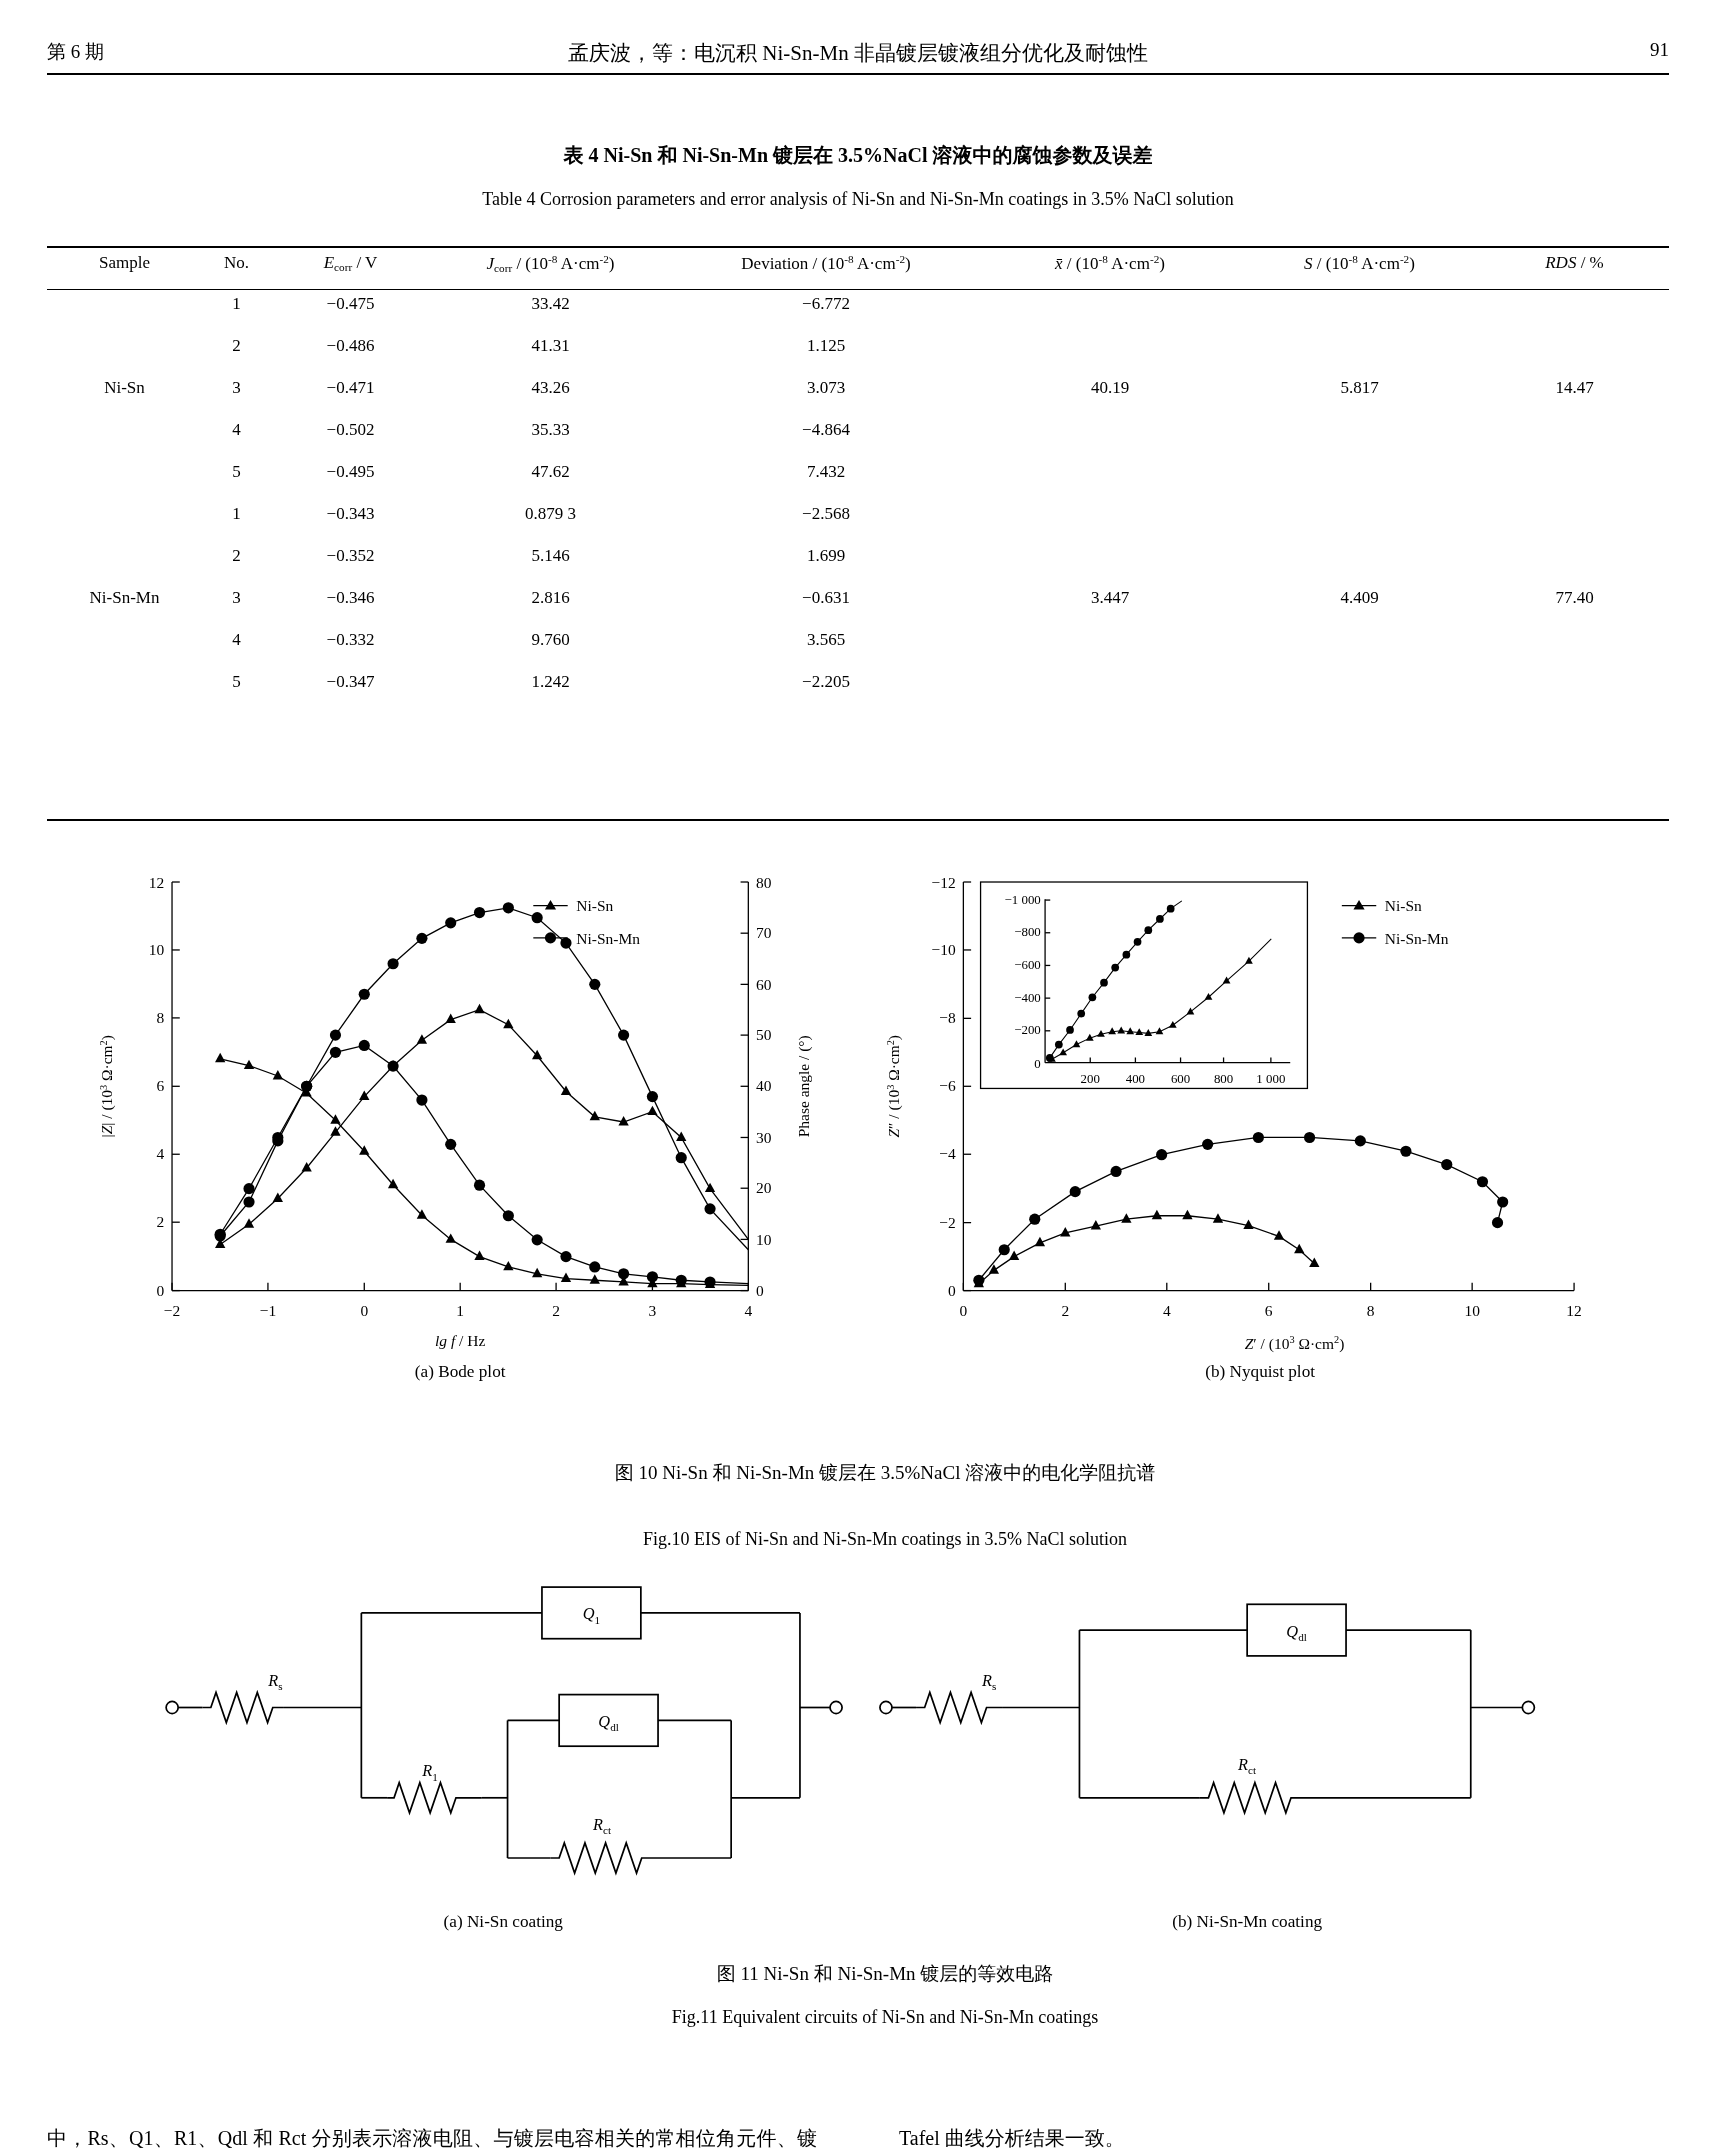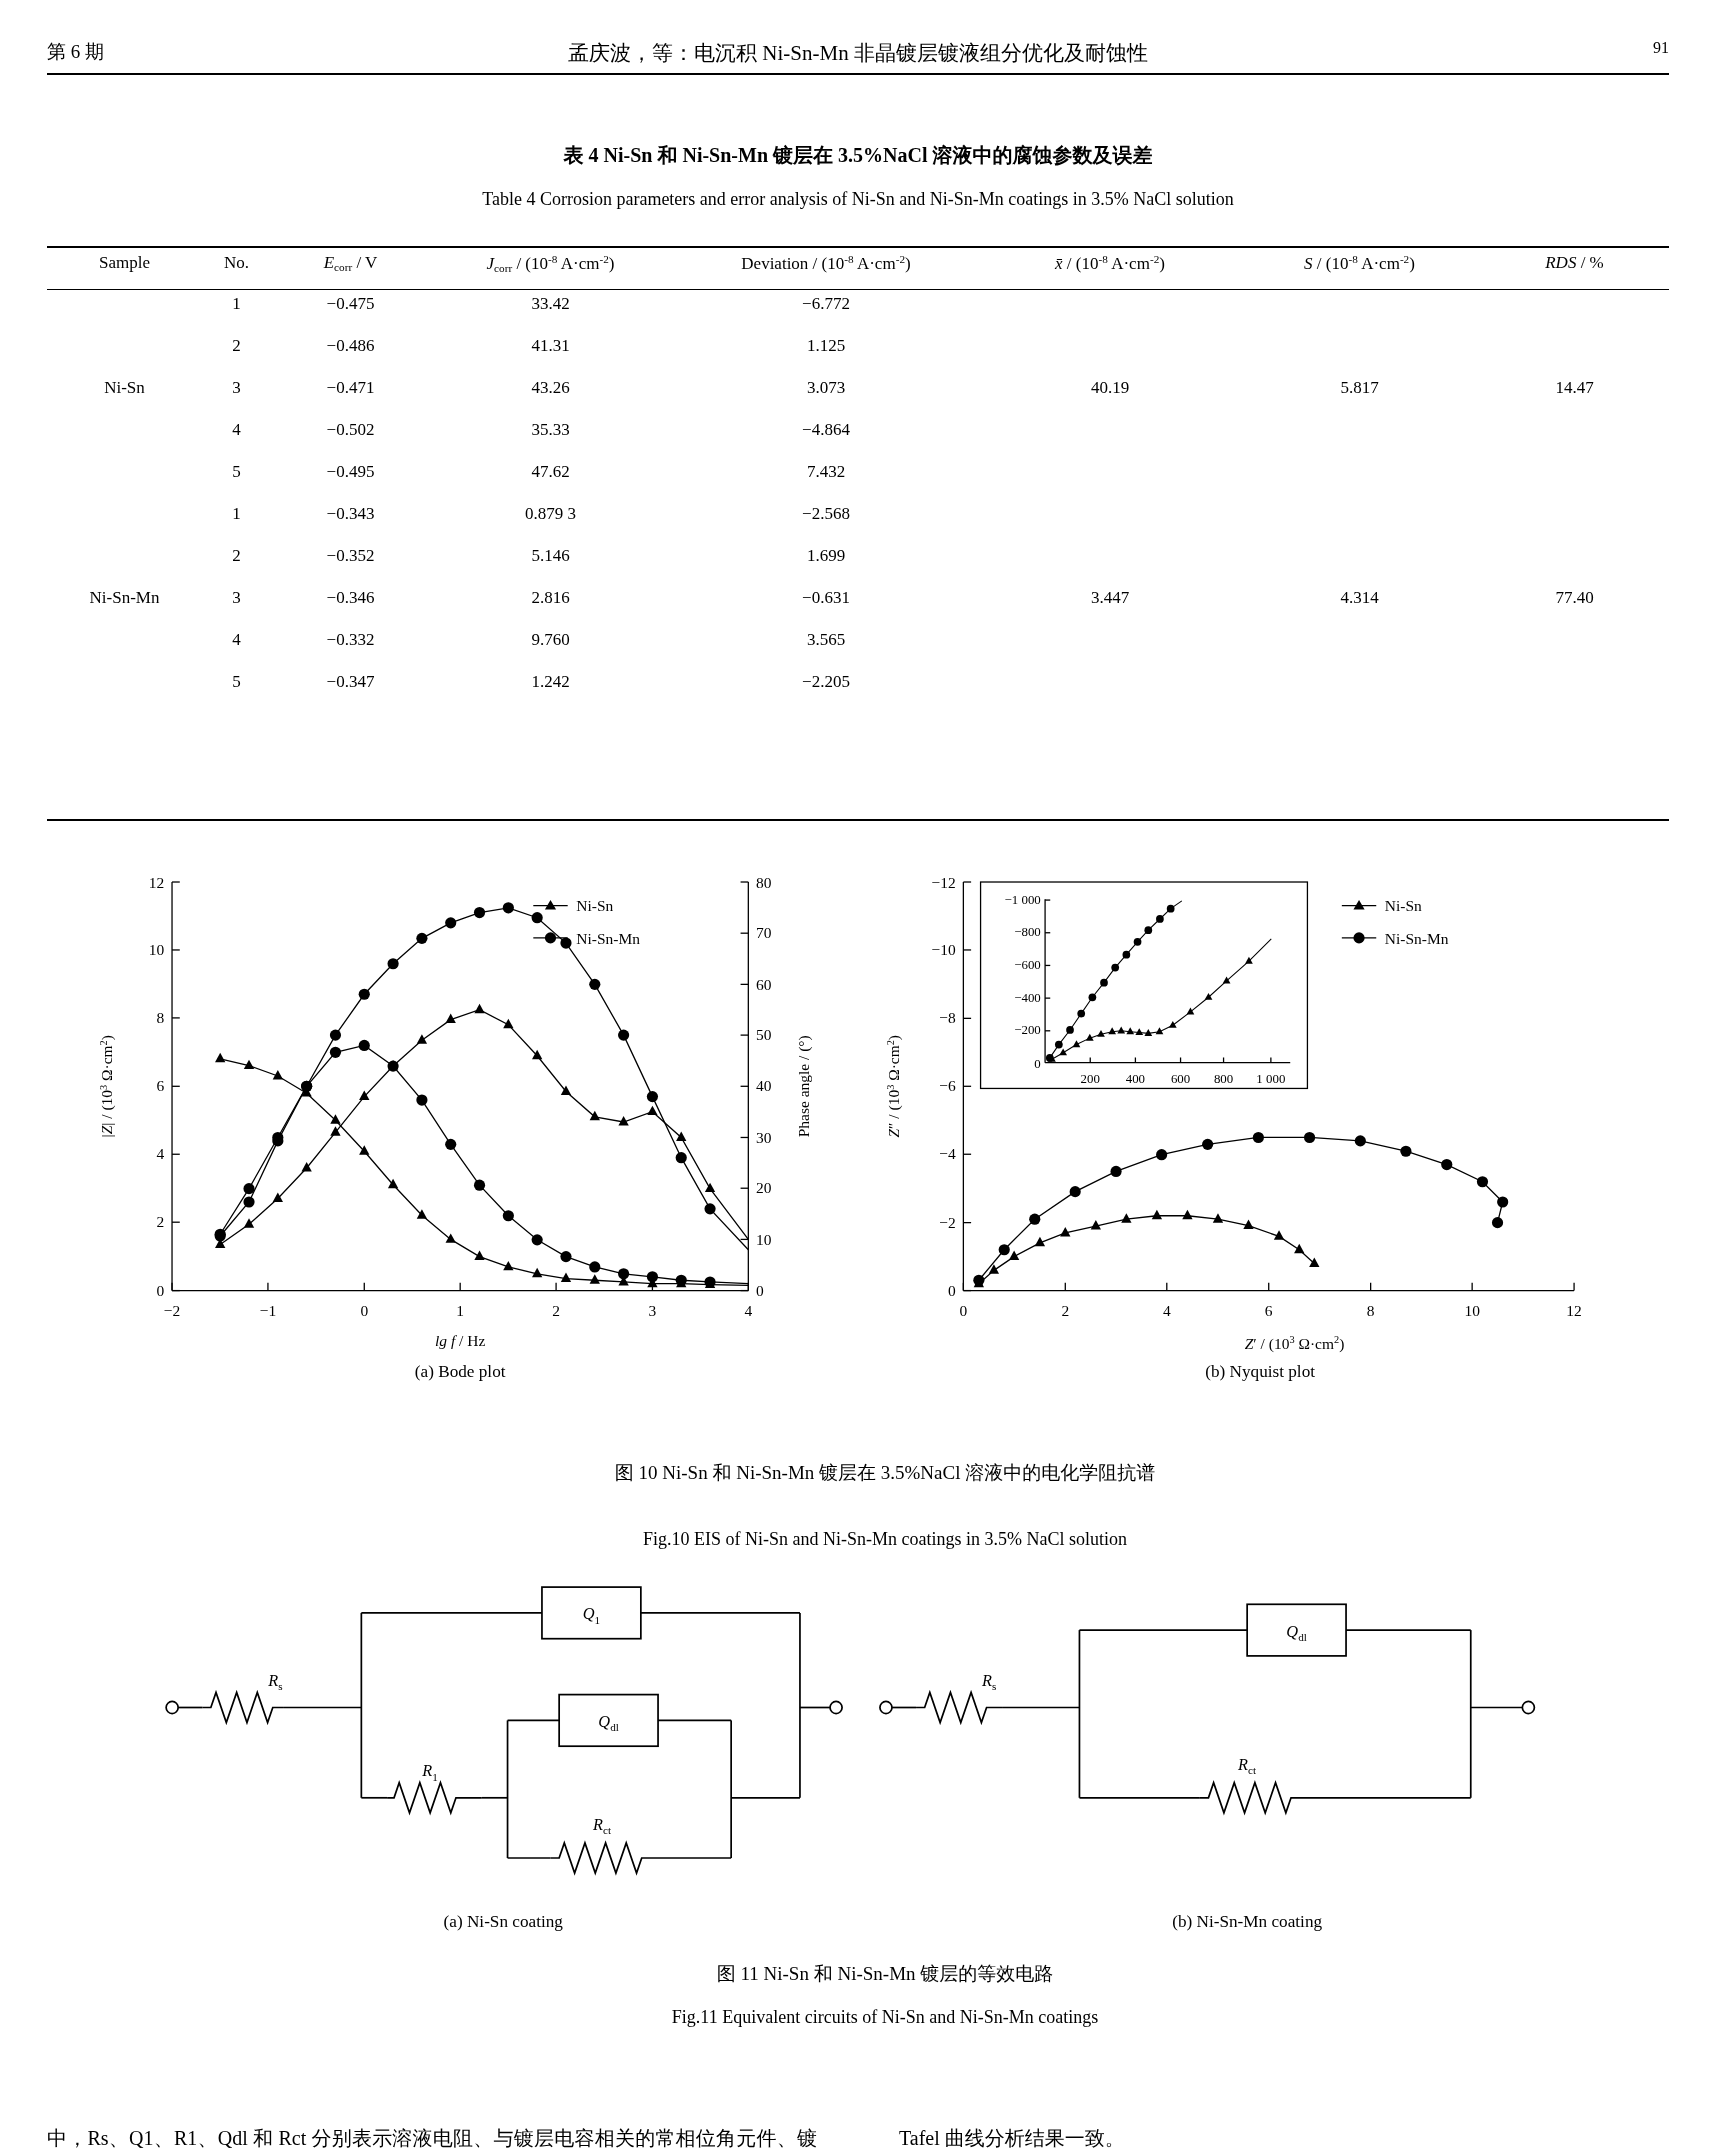--- a/index.html
+++ b/index.html
@@ -3,21 +3,21 @@
 <meta charset="utf-8">
 <style>
   html,body{margin:0;padding:0;background:#fff;}
   body{width:1716px;height:2611px;font-family:"Liberation Serif",serif;color:#000;}
   .page{position:relative;width:1716px;height:2611px;padding:0;box-sizing:border-box;}
 
   
   .header{position:absolute;top:30px;left:0;width:1716px;height:39px;}
   .header .hl{position:absolute;left:47px;top:8.6px;font-size:19px;}
   .header .hc{position:absolute;left:0;width:1716px;text-align:center;top:8.6px;font-size:21px;}
-  .header .hr{position:absolute;right:47px;top:8.6px;font-size:16px;}
+  .header .hr{position:absolute;right:47px;top:8.6px;font-size:19px;}
   .header .rule{position:absolute;left:47px;top:43px;width:1622px;height:1.7px;background:#000;}
 
   
   .tbl-title-cn{position:absolute;top:142px;width:1716px;text-align:center;font-size:20px;font-weight:bold;}
   .tbl-title-en{position:absolute;top:189px;width:1716px;text-align:center;font-size:18px;}
 
   table.data{position:absolute;top:245px;left:47px;width:1622px;border-collapse:collapse;font-size:17px;}
   table.data td,table.data th{padding:0;text-align:center;font-weight:normal;}
   table.data thead th{padding:7.7px 0 9.5px 0;font-size:17px;}
   table.data tbody td{height:42px;vertical-align:middle;}
@@ -155,21 +155,21 @@
         <td></td>
         <td></td>
       </tr>
       <tr>
         <td>Ni-Sn-Mn</td>
         <td>3</td>
         <td>−0.346</td>
         <td>2.816</td>
         <td>−0.631</td>
         <td>3.447</td>
-        <td>4.314</td>
+        <td>4.409</td>
         <td>77.40</td>
       </tr>
       <tr>
         <td></td>
         <td>4</td>
         <td>−0.332</td>
         <td>9.760</td>
         <td>3.565</td>
         <td></td>
         <td></td>

